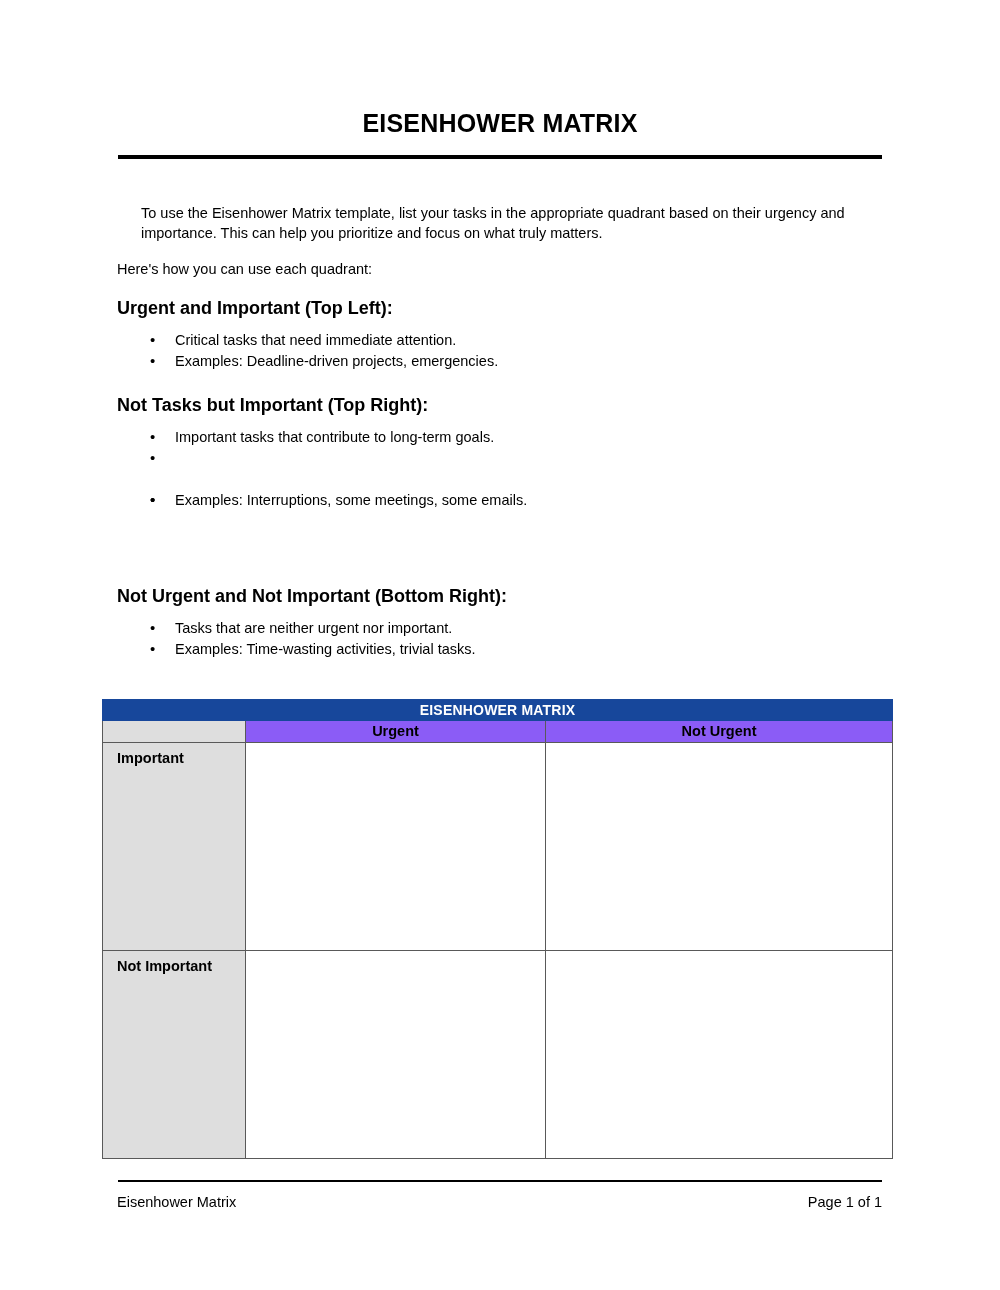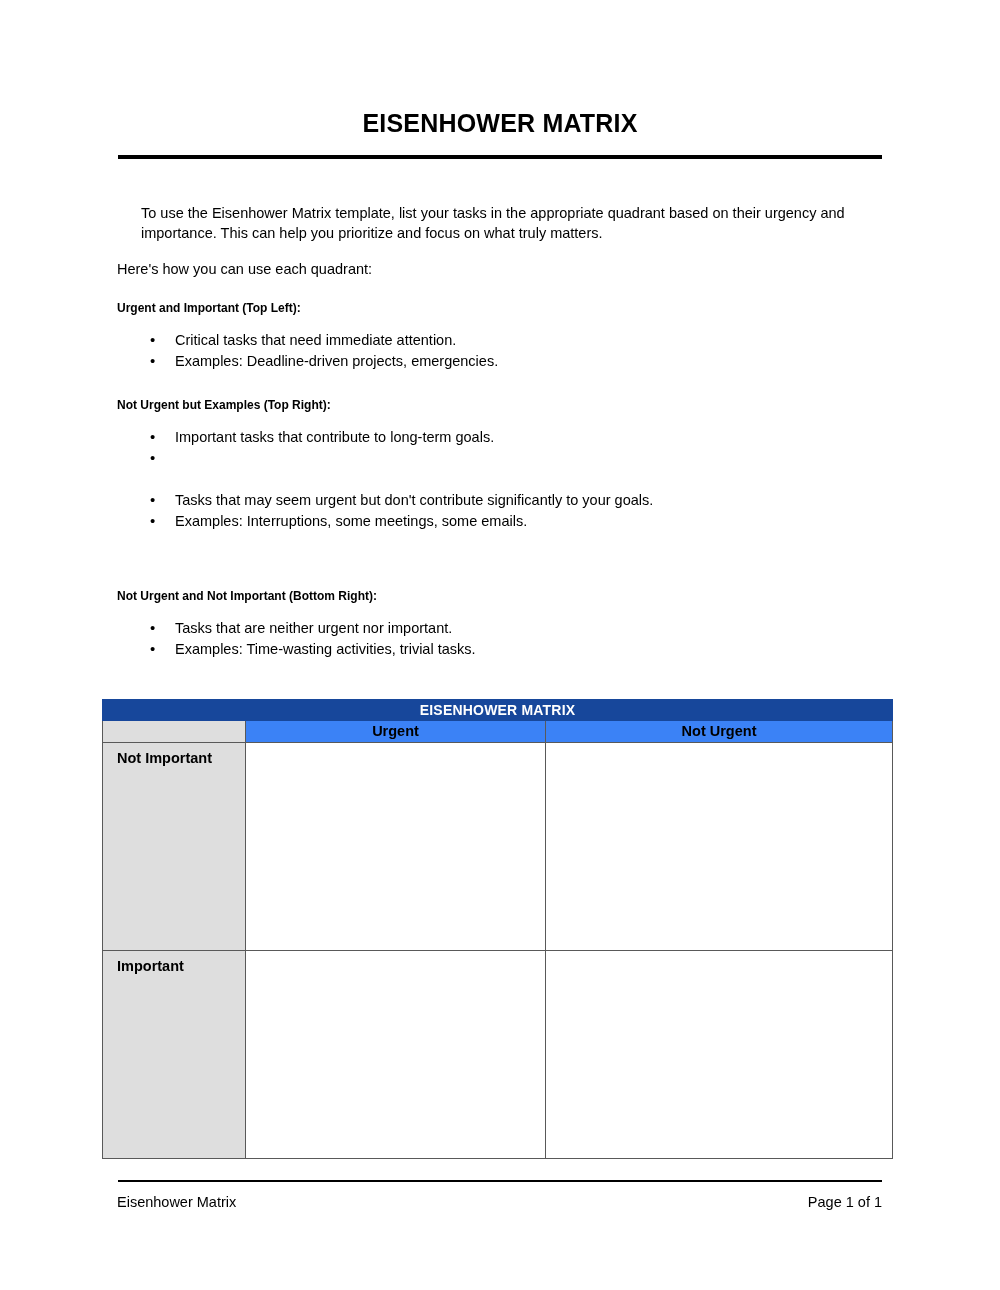--- a/index.html
+++ b/index.html
@@ -66,21 +66,21 @@
     font-size: 14.5px;
     line-height: 20px;
   }
 
   .sec {
     position: absolute;
     left: 117px;
     width: 780px;
   }
   .sec-head {
-    font-size: 12px;
+    font-size: 18px;
     font-weight: bold;
     line-height: 20px;
     margin: 0 0 12px 0;
   }
   .bullets {
     list-style: none;
     margin: 0;
     padding: 0;
   }
   .bullets li {
@@ -122,21 +122,21 @@
     color: #ffffff;
     font-size: 14px;
     font-weight: bold;
     text-align: center;
     height: 20px;
     line-height: 20px;
     border: 1px solid #17479B;
     letter-spacing: 0.2px;
   }
   .matrix .colhead {
-    background: #3b82f6;
+    background: #8b5cf6;
     font-size: 14.5px;
     font-weight: bold;
     text-align: center;
     height: 21px;
     line-height: 21px;
   }
   .matrix .colhead.blank {
     background: #DEDEDE;
   }
   .matrix .rowlabel {
@@ -189,30 +189,30 @@
 
   <div class="sec" id="sec0">
     <p class="sec-head">Urgent and Important (Top Left):</p>
     <ul class="bullets">
       <li><span class="bullet-dot">•</span><span>Critical tasks that need immediate attention.</span></li>
       <li><span class="bullet-dot">•</span><span>Examples: Deadline-driven projects, emergencies.</span></li>
     </ul>
   </div>
 
   <div class="sec" id="sec1">
-    <p class="sec-head">Not Urgent but Examples (Top Right):</p>
+    <p class="sec-head">Not Tasks but Important (Top Right):</p>
     <ul class="bullets">
       <li><span class="bullet-dot">•</span><span>Important tasks that contribute to long-term goals.</span></li>
       <li><span class="bullet-dot">•</span></li>
     </ul>
   </div>
 
   <div class="sec" id="sec2">
     <ul class="bullets">
-      <li><span class="bullet-dot">•</span><span>Tasks that may seem urgent but don't contribute significantly to your goals.</span></li>
+      <li><span class="bullet-dot">•</span></li>
       <li><span class="bullet-dot">•</span><span>Examples: Interruptions, some meetings, some emails.</span></li>
     </ul>
   </div>
 
   <div class="sec" id="sec3">
     <p class="sec-head">Not Urgent and Not Important (Bottom Right):</p>
     <ul class="bullets">
       <li><span class="bullet-dot">•</span><span>Tasks that are neither urgent nor important.</span></li>
       <li><span class="bullet-dot">•</span><span>Examples: Time-wasting activities, trivial tasks.</span></li>
     </ul>
@@ -227,26 +227,26 @@
     <tbody>
       <tr>
         <td class="title-band" colspan="3">EISENHOWER MATRIX</td>
       </tr>
       <tr>
         <td class="colhead blank"></td>
         <td class="colhead">Urgent</td>
         <td class="colhead">Not Urgent</td>
       </tr>
       <tr class="row-tall">
+        <td class="rowlabel">Important</td>
+        <td class="quadrant"></td>
+        <td class="quadrant"></td>
+      </tr>
+      <tr class="row-tall">
         <td class="rowlabel">Not Important</td>
-        <td class="quadrant"></td>
-        <td class="quadrant"></td>
-      </tr>
-      <tr class="row-tall">
-        <td class="rowlabel">Important</td>
         <td class="quadrant"></td>
         <td class="quadrant"></td>
       </tr>
     </tbody>
   </table>
 
   <div class="footer-rule"></div>
   <div class="footer-left">Eisenhower Matrix</div>
   <div class="footer-right">Page 1 of 1</div>
 

